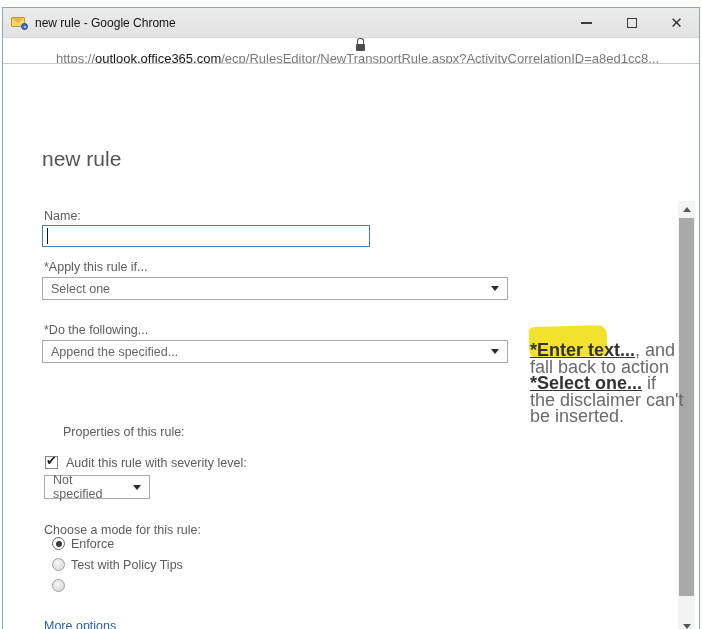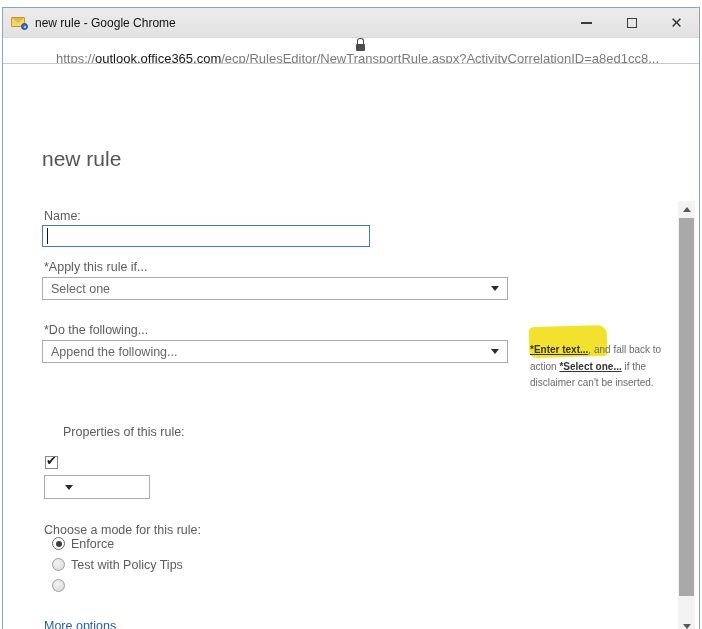--- a/index.html
+++ b/index.html
@@ -66,21 +66,21 @@
   }
   .caret{position:absolute;left:44px;top:164px;width:1px;height:16px;background:#111;}
   .sel{
     position:absolute;height:23px;box-sizing:border-box;border:1px solid #ababab;background:#fff;
     display:flex;align-items:center;padding:8px 8px;font-size:12.5px;color:#666;cursor:default;
   }
   .sel .arrow{margin-left:auto;width:0;height:0;border-left:4px solid transparent;
     border-right:4px solid transparent;border-top:5px solid #2b2b2b;}
   .sel .arrow.near{margin-left:12px;}
   
-  .note{position:absolute;left:527px;top:278px;width:156px;font-size:10px;line-height:16.5px;color:#6b6b6b;z-index:2;}
+  .note{position:absolute;left:527px;top:278px;width:156px;font-size:18px;line-height:16.5px;color:#6b6b6b;z-index:2;}
   .note .plink{color:#333;font-weight:bold;text-decoration:underline;cursor:pointer;}
   .hl-blob{
     position:absolute;left:526px;top:262px;width:78px;height:31px;background:#f3e22d;
     border-radius:5px 9px 4px 7px;transform:rotate(-1.6deg);z-index:1;
   }
   
   .checkbox{
     position:absolute;left:42px;top:392px;width:13px;height:13px;box-sizing:border-box;
     border:1px solid #878787;background:#fff;cursor:default;
   }
@@ -143,34 +143,36 @@
     <div class="caret"></div>
 
     <div class="flabel" style="left:41px;top:196px;">*Apply this rule if...</div>
     <div class="sel" style="left:39px;top:213px;width:466px;">
       <span>Select one</span>
       <span class="arrow"></span>
     </div>
 
     <div class="flabel" style="left:41px;top:259px;">*Do the following...</div>
     <div class="sel" style="left:39px;top:276px;width:466px;">
-      <span>Append the following...</span>
+      <span>Append the specified...</span>
       <span class="arrow"></span>
     </div>
 
     <div class="hl-blob"></div>
     <div class="note"><span class="plink">*Enter text...</span><span>, and fall back to action </span><span class="plink">*Select one...</span><span> if the disclaimer can't be inserted.</span></div>
 
     <div class="flabel" style="left:41px;top:361px;margin-left:19px;">Properties of this rule:</div>
 
     <div class="checkbox">
       <span class="mark">✔</span>
     </div>
+    <div class="flabel" style="left:63px;top:392px;">Audit this rule with severity level:</div>
 
     <div class="sel" style="left:41px;top:411px;width:106px;height:24px;">
+      <span>Not specified</span>
       <span class="arrow near"></span>
     </div>
 
     <div class="flabel" style="left:41px;top:459px;">Choose a mode for this rule:</div>
 
     <div class="radio on" style="left:49px;top:473px;"></div>
     <div class="flabel" style="left:68px;top:473px;">Enforce</div>
 
     <div class="radio off" style="left:49px;top:494px;"></div>
     <div class="flabel" style="left:68px;top:494px;">Test with Policy Tips</div>

